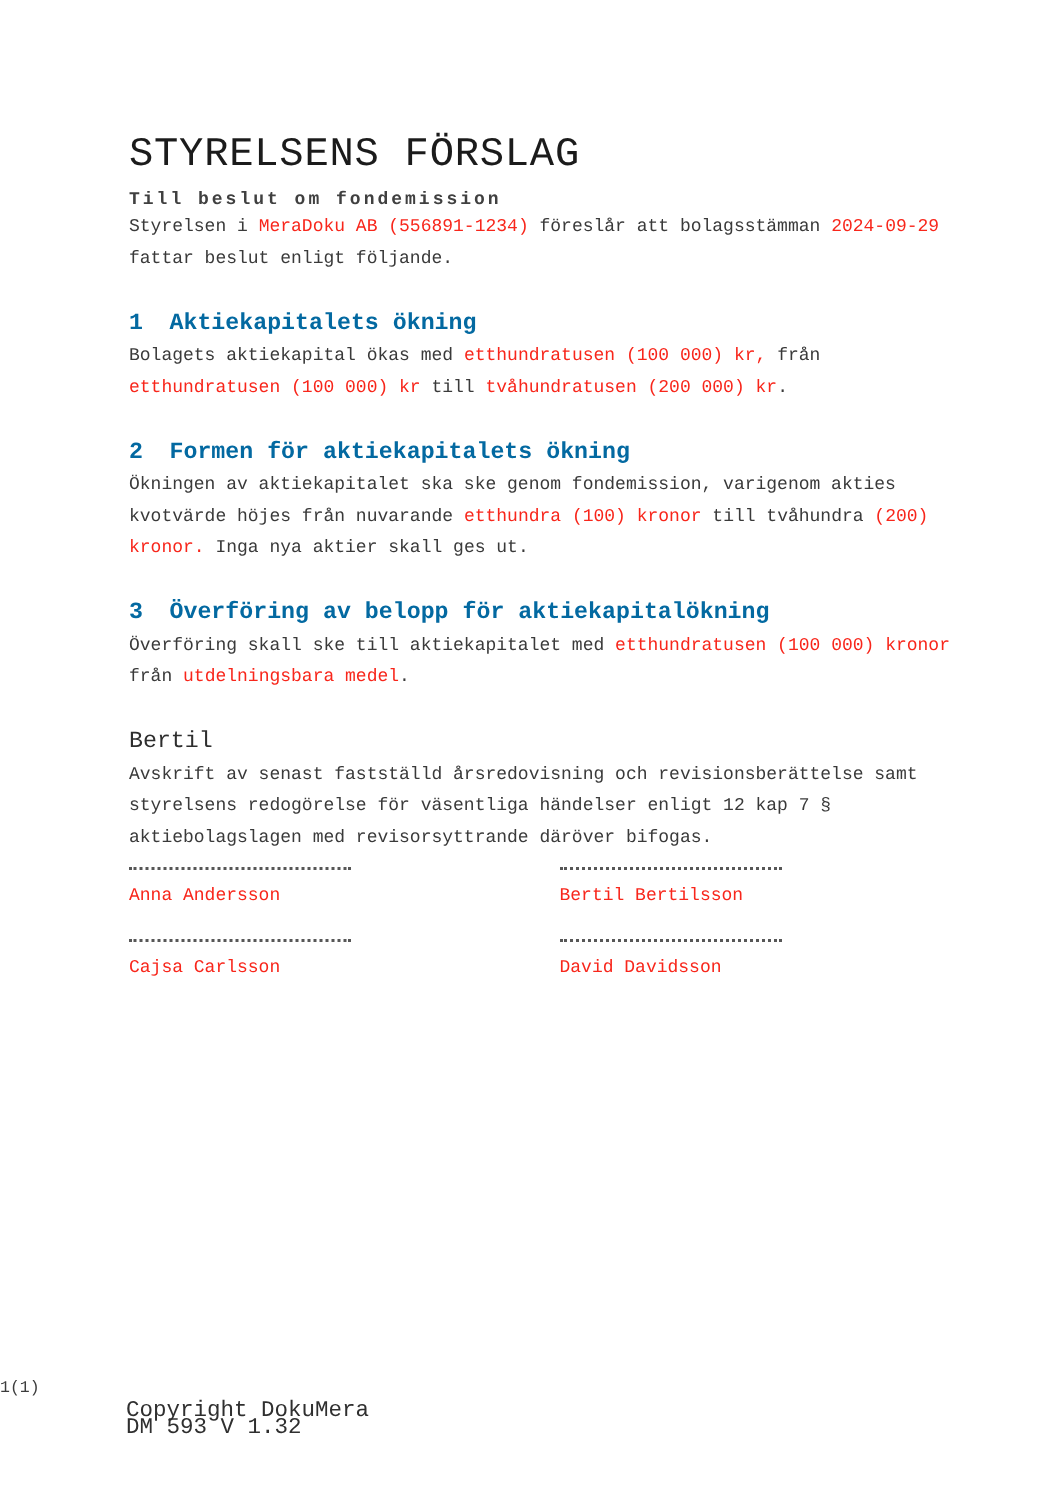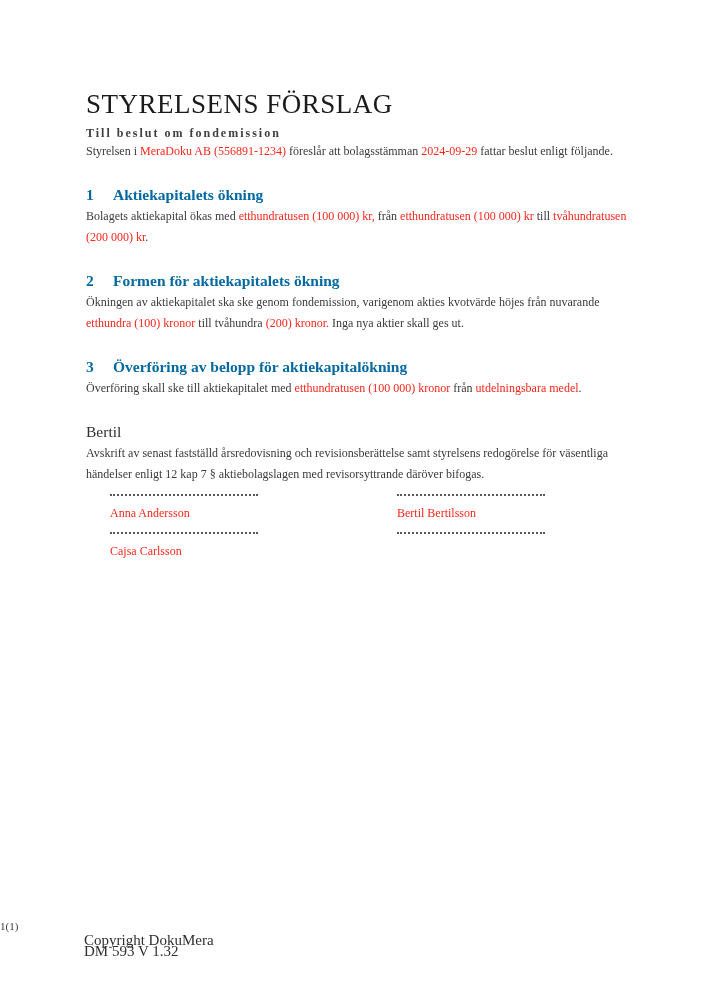--- a/index.html
+++ b/index.html
@@ -1,20 +1,20 @@
 <!DOCTYPE html>
 <html style="--red: #f8261b;"><head>
 <meta charset="utf-8">
 <style>
   html,body{margin:0;padding:0;background:#fff;}
   .page{
     position:relative;
     width:707px;height:1000px;
     background:#ffffff;
-    font-family:Liberation Serif, serif;
+    font-family:Liberation Mono, monospace;
     color:#3a3a3a;
     overflow:hidden;
     box-sizing:border-box;
     padding:88px 73px 0 86px;
   }
   .content{width:548px;}
   .doc-title{
     margin:0;
     font-size:27px;
     line-height:32px;
@@ -51,22 +51,21 @@
     font-size:15.5px;
     line-height:21px;
     font-weight:400;
     color:#2e2e2e;
   }
   .red{color:var(--red,#f8261b);text-align:center;}
   .sig-grid{
     margin-top:7px;
     display:grid;
     grid-template-columns:287px auto;
-    row-gap:9px;
-    margin-left:24px;
+    row-gap:19px;
   }
   .sig-line{
     width:148px;
     height:2px;
     border-bottom:2px dotted #575757;
   }
   .sig-name{
     margin-top:9px;
     font-size:12px;
     line-height:16px;
@@ -116,20 +115,21 @@
         <div>
           <div class="sig-line"></div>
           <div class="sig-name">Bertil Bertilsson</div>
         </div>
         <div>
           <div class="sig-line"></div>
           <div class="sig-name">Cajsa Carlsson</div>
         </div>
         <div>
           <div class="sig-line"></div>
+          <div class="sig-name">David Davidsson</div>
         </div>
       </div>
   </div>
 
   <div class="footer-page">1(1)</div>
   <div class="footer-copy">
     <div>Copyright DokuMera</div>
     <div>DM 593 V 1.32</div>
   </div>
 </div>

